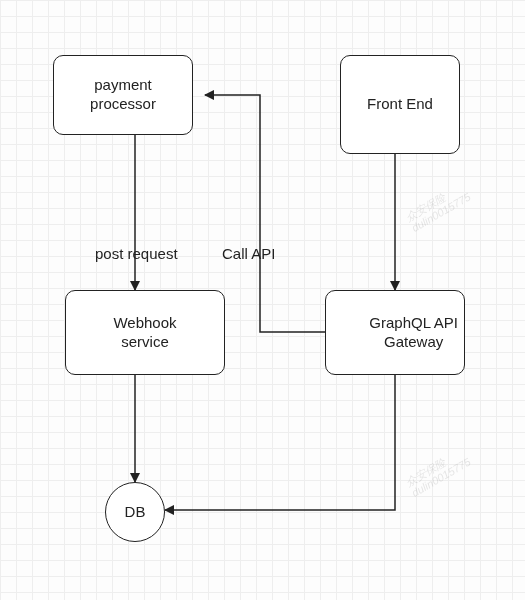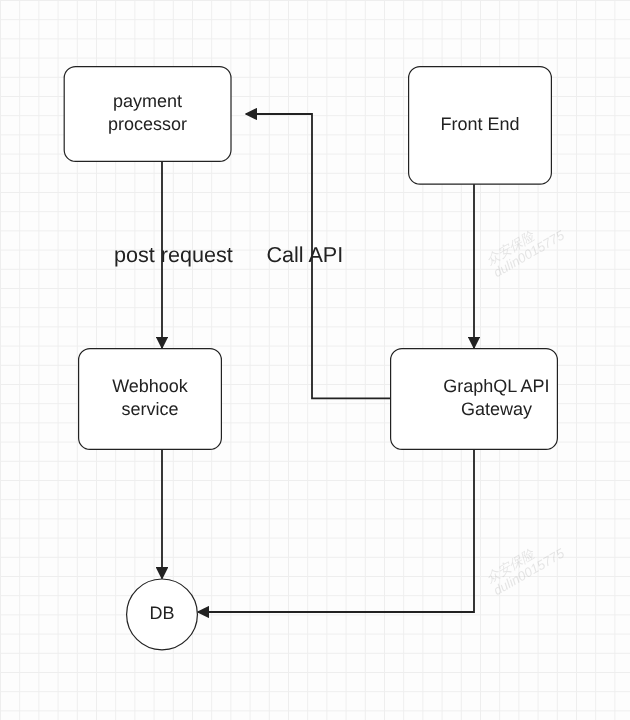--- a/index.html
+++ b/index.html
@@ -33,24 +33,25 @@
     line-height: 1.25;
     color: #222;
     box-sizing: border-box;
     padding: 6px;
   }
   .circle {
     border-radius: 50%;
   }
   .edge-label {
     position: absolute;
-    font-size: 18px;
+    font-size: 15px;
     color: #222;
     white-space: nowrap;
     background: transparent;
+    margin-top: 43px;
   }
   .wm {
     position: absolute;
     color: rgba(120,120,120,0.18);
     font-size: 11px;
     font-style: italic;
     transform: rotate(-30deg);
     pointer-events: none;
     line-height: 1.1;
   }
@@ -87,21 +88,21 @@
   </svg>
 
   <div class="node" style="left:53px; top:55px; width:140px; height:80px;">
     <span>payment<br>processor</span>
   </div>
 
   <div class="node" style="left:340px; top:55px; width:120px; height:99px;">
     <span>Front End</span>
   </div>
 
-  <div class="node" style="left:65px; top:290px; width:120px; height:85px;align-items:center;">
+  <div class="node" style="left:65px; top:290px; width:160px; height:85px;align-items:center;">
     <span>Webhook<br>service</span>
   </div>
 
   <div class="node" style="left:325px; top:290px; width:140px; height:85px;justify-content:flex-end;">
     <span>GraphQL API<br>Gateway</span>
   </div>
 
   <div class="node circle" style="left:105px; top:482px; width:60px; height:60px;">
     <span>DB</span>
   </div>

